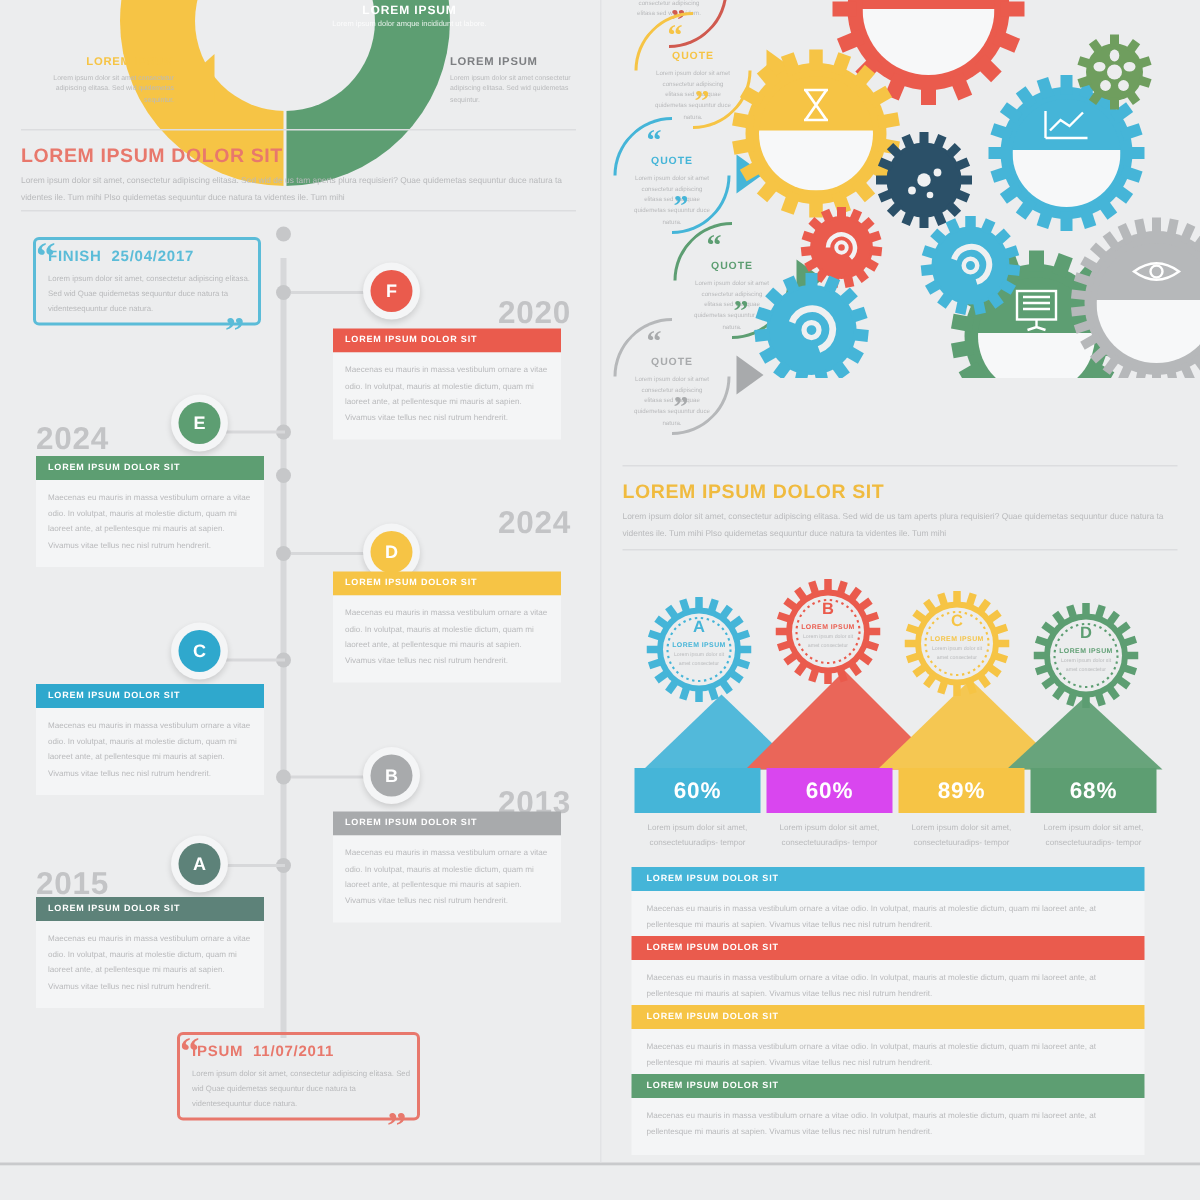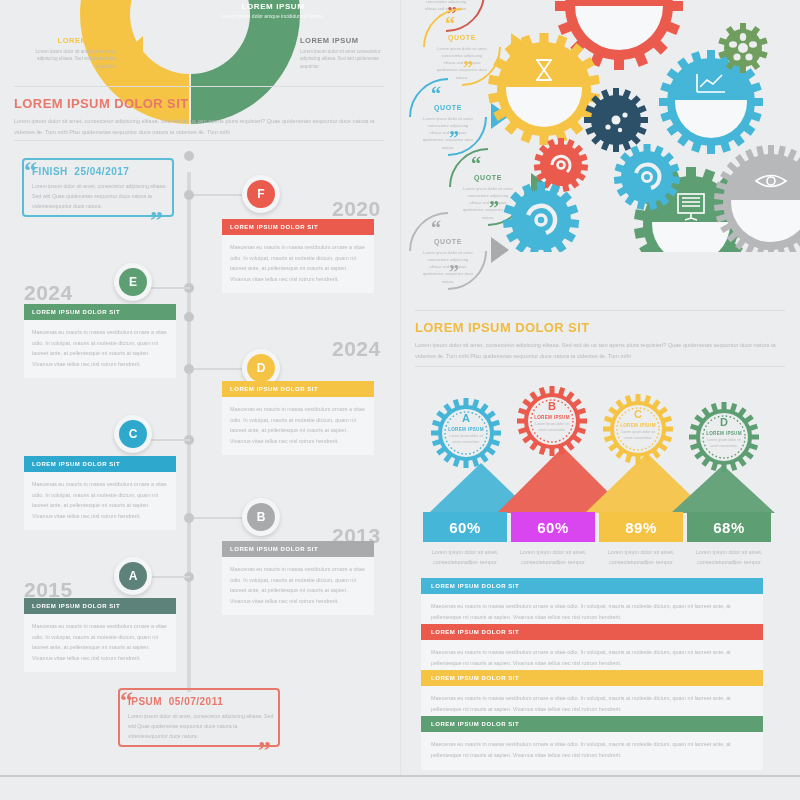--- a/index.html
+++ b/index.html
@@ -223,21 +223,21 @@
       <div class="bd">Maecenas eu mauris in massa vestibulum ornare a vitae odio. In volutpat, mauris at molestie dictum, quam mi laoreet ante, at pellentesque mi mauris at sapien. Vivamus vitae tellus nec nisl rutrum hendrerit.</div>
     </div>
 
     <div class="qbox" style="left:110px;top:682px;width:170px;">
       <div class="frame" style="border-color:#e8786c;"></div>
       <div class="qm" style="left:10px;top:6px;color:#e8786c;">“</div>
       <div class="qm" style="left:148px;top:56px;color:#e8786c;">”</div>
       <div class="inner">
         <div class="ttl" style="color:#e8786c;">
           <span>IPSUM</span>
-          &nbsp;<span>05/07/2011</span>
+          &nbsp;<span>11/07/2011</span>
         </div>
         <div class="txt">Lorem ipsum dolor sit amet, consectetur adipiscing elitasa. Sed wid Quae quidemetas sequuntur duce natura ta videntesequuntur duce natura.</div>
       </div>
     </div>
   </div>
 
   <div class="col-right">
 
     <div class="qcirc" style="left:6px;top:-46px;">
       <div class="ring" style="border-color:#d05a4f;"></div>

